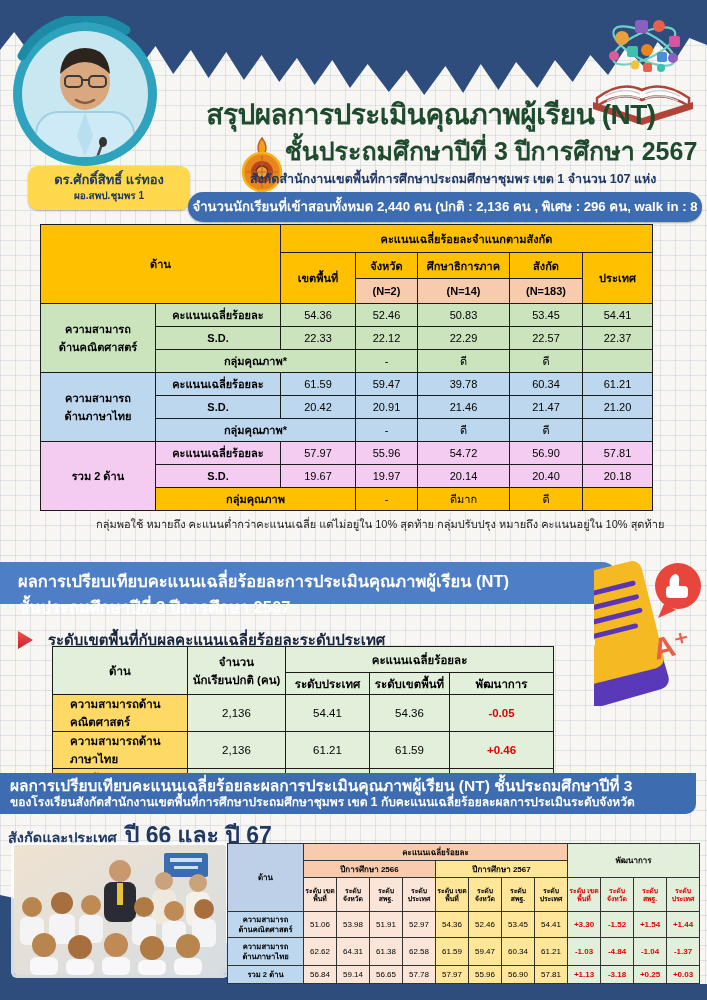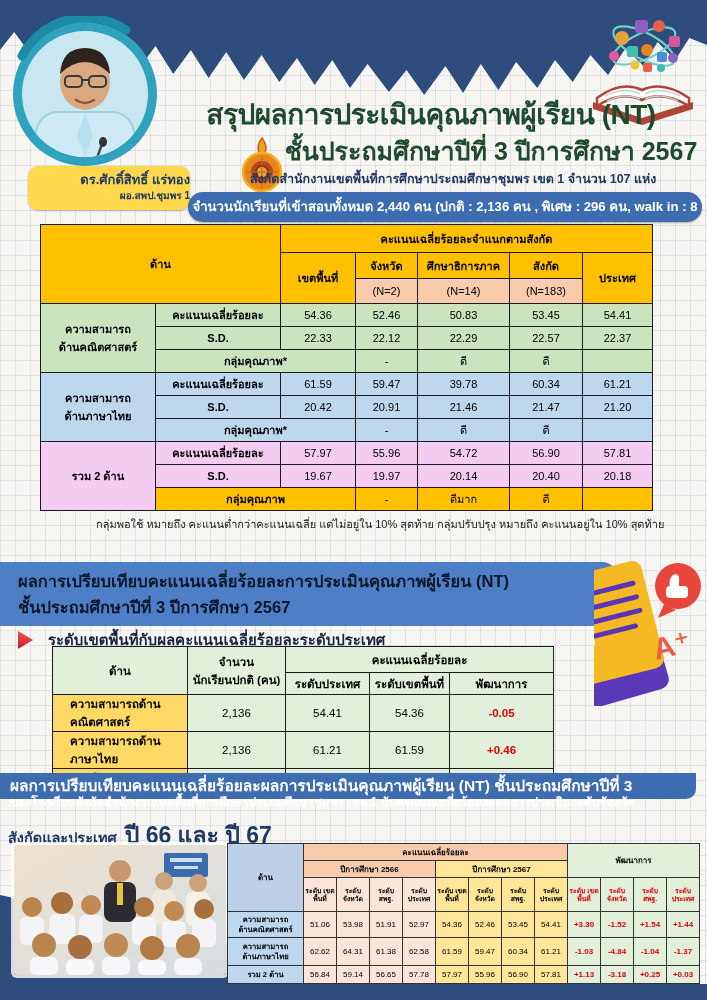--- a/index.html
+++ b/index.html
@@ -10,57 +10,57 @@
       linear-gradient(90deg,rgba(180,192,204,.35) 1px,transparent 1px);
     background-size:15px 15px;}
   .abs{position:absolute;}
   
   .top-band{left:0;top:0;width:707px;height:100px;background:#2e4d7c;
     clip-path:polygon(0 0,100% 0,100% 45%,97.5% 38%,95.5% 60%,93% 42%,91% 66%,88.5% 48%,86% 75%,83.5% 55%,81% 82%,78.5% 60%,76% 88%,73% 62%,70.5% 90%,68% 64%,65.5% 93%,63% 66%,60% 95%,57.5% 70%,55% 92%,52% 64%,49.5% 88%,47% 60%,44.5% 85%,42% 58%,39.5% 82%,37% 55%,34.5% 80%,32% 52%,29.5% 78%,27% 50%,24.5% 74%,22% 46%,19.5% 70%,17% 44%,14.5% 66%,12% 40%,9.5% 62%,7% 36%,4.5% 56%,2% 32%,0 50%);}
   .main-title{left:158px;top:92px;width:546px;text-align:center;font-size:28px;font-weight:bold;color:#1e4a2e;letter-spacing:-.5px;}
   .sub-title{left:278px;top:131px;width:426px;text-align:center;font-size:25px;font-weight:bold;color:#1e4a2e;}
   .affiliation{left:250px;top:169px;width:456px;font-size:12.5px;font-weight:bold;color:#1f3864;}
   .name-box{left:28px;top:166px;width:162px;height:44px;background:#ffd84d;border-radius:10px;
-    display:flex;flex-direction:column;justify-content:center;align-items:flex-end;box-shadow:0 1px 2px rgba(0,0,0,.25);}
+    display:flex;flex-direction:column;justify-content:center;align-items:center;box-shadow:0 1px 2px rgba(0,0,0,.25);}
   .name-box .nm{font-size:13px;font-weight:bold;color:#1f3864;line-height:1.15;}
   .name-box .rl{font-size:10px;font-weight:bold;color:#1f3864;}
   .banner{left:188px;top:192px;width:514px;height:30px;background:#3d6cb0;border-radius:16px;
     color:#fff;font-size:13.2px;font-weight:bold;text-align:center;line-height:30px;box-shadow:0 1px 2px rgba(0,0,0,.3);}
   
   table{border-collapse:collapse;table-layout:fixed;}
   td,th{border:1.4px solid #1b1b1b;text-align:center;vertical-align:middle;padding:0 2px;overflow:hidden;}
   
   .t1{left:40px;top:224px;width:612px;font-size:11px;}
   .t1 th{font-weight:bold;}
   .t1 .hdr{background:#ffc000;}
-  .t1 .nrow{background:#f8cbad;font-weight:normal;}
+  .t1 .nrow{background:#f8cbad;font-weight:bold;}
   .t1 .g-math{background:#cbe4be;}
   .t1 .g-thai{background:#bdd7ee;}
   .t1 .g-total{background:#f4ccf2;}
   .t1 .q-orange{background:#ffc000;}
   .t1 .mlab{font-weight:bold;}
   
   .note{left:30px;top:516px;width:655px;font-size:11px;color:#1c1c1c;line-height:1.55;font-weight:500;}
   .note b{font-weight:bold;}
   .note .l2{padding-left:66px;}
   
-  .sec2-box{left:0;top:562px;width:618px;height:64px;background:#4e7fc6;border-radius:0 16px 16px 0;
-    color:#0f172a;font-weight:bold;font-size:16.5px;line-height:1.6;padding:6px 0 0 18px;box-sizing:border-box;}
+  .sec2-box{left:0;top:562px;width:618px;height:42px;background:#4e7fc6;border-radius:0 16px 16px 0;
+    color:#ffffff;font-weight:bold;font-size:16.5px;line-height:1.6;padding:6px 0 0 18px;box-sizing:border-box;}
   .subhead{left:18px;top:628px;display:flex;align-items:center;gap:15px;}
   .subhead .arrow{width:15px;height:18px;background:linear-gradient(#f0564e,#c81e2e);
     clip-path:polygon(0 0,100% 50%,0 100%);}
   .subhead .txt{font-size:15px;font-weight:bold;color:#16243e;}
   
   .t2{left:52px;top:646px;width:501px;font-size:11.5px;}
   .t2 th{background:#e2efda;font-weight:bold;}
   .t2 .lab{background:#ffd966;font-weight:bold;text-align:left;padding-left:17px;}
   .t2 .val{background:#e2efda;}
   .t2 .dev{background:#e2efda;color:#e00000;font-weight:bold;}
   
-  .sec3-bar{left:0;top:773px;width:696px;height:26px;background:#3d6cb0;border-radius:0 0 10px 0;
+  .sec3-bar{left:0;top:773px;width:696px;height:41px;background:#3d6cb0;border-radius:0 0 10px 0;
     color:#fff;padding:3px 13px 0 10px;box-sizing:border-box;}
   .sec3-bar .b1{font-size:15.5px;font-weight:bold;line-height:1.25;}
   .sec3-bar .b2{font-size:12px;font-weight:bold;line-height:1.3;}
   .sec3-line3{left:8px;top:817px;display:flex;align-items:baseline;gap:8px;color:#1f3864;}
   .sec3-line3 .p1{font-size:14.5px;font-weight:bold;}
   .sec3-line3 .p2{font-size:23px;font-weight:bold;}
   
   .t3{left:227px;top:843px;width:472px;font-size:8px;}
   .t3 td,.t3 th{border:1px solid #333;padding:0 1px;}
   .t3 .dcol{background:#bdd0e8;font-weight:bold;}

